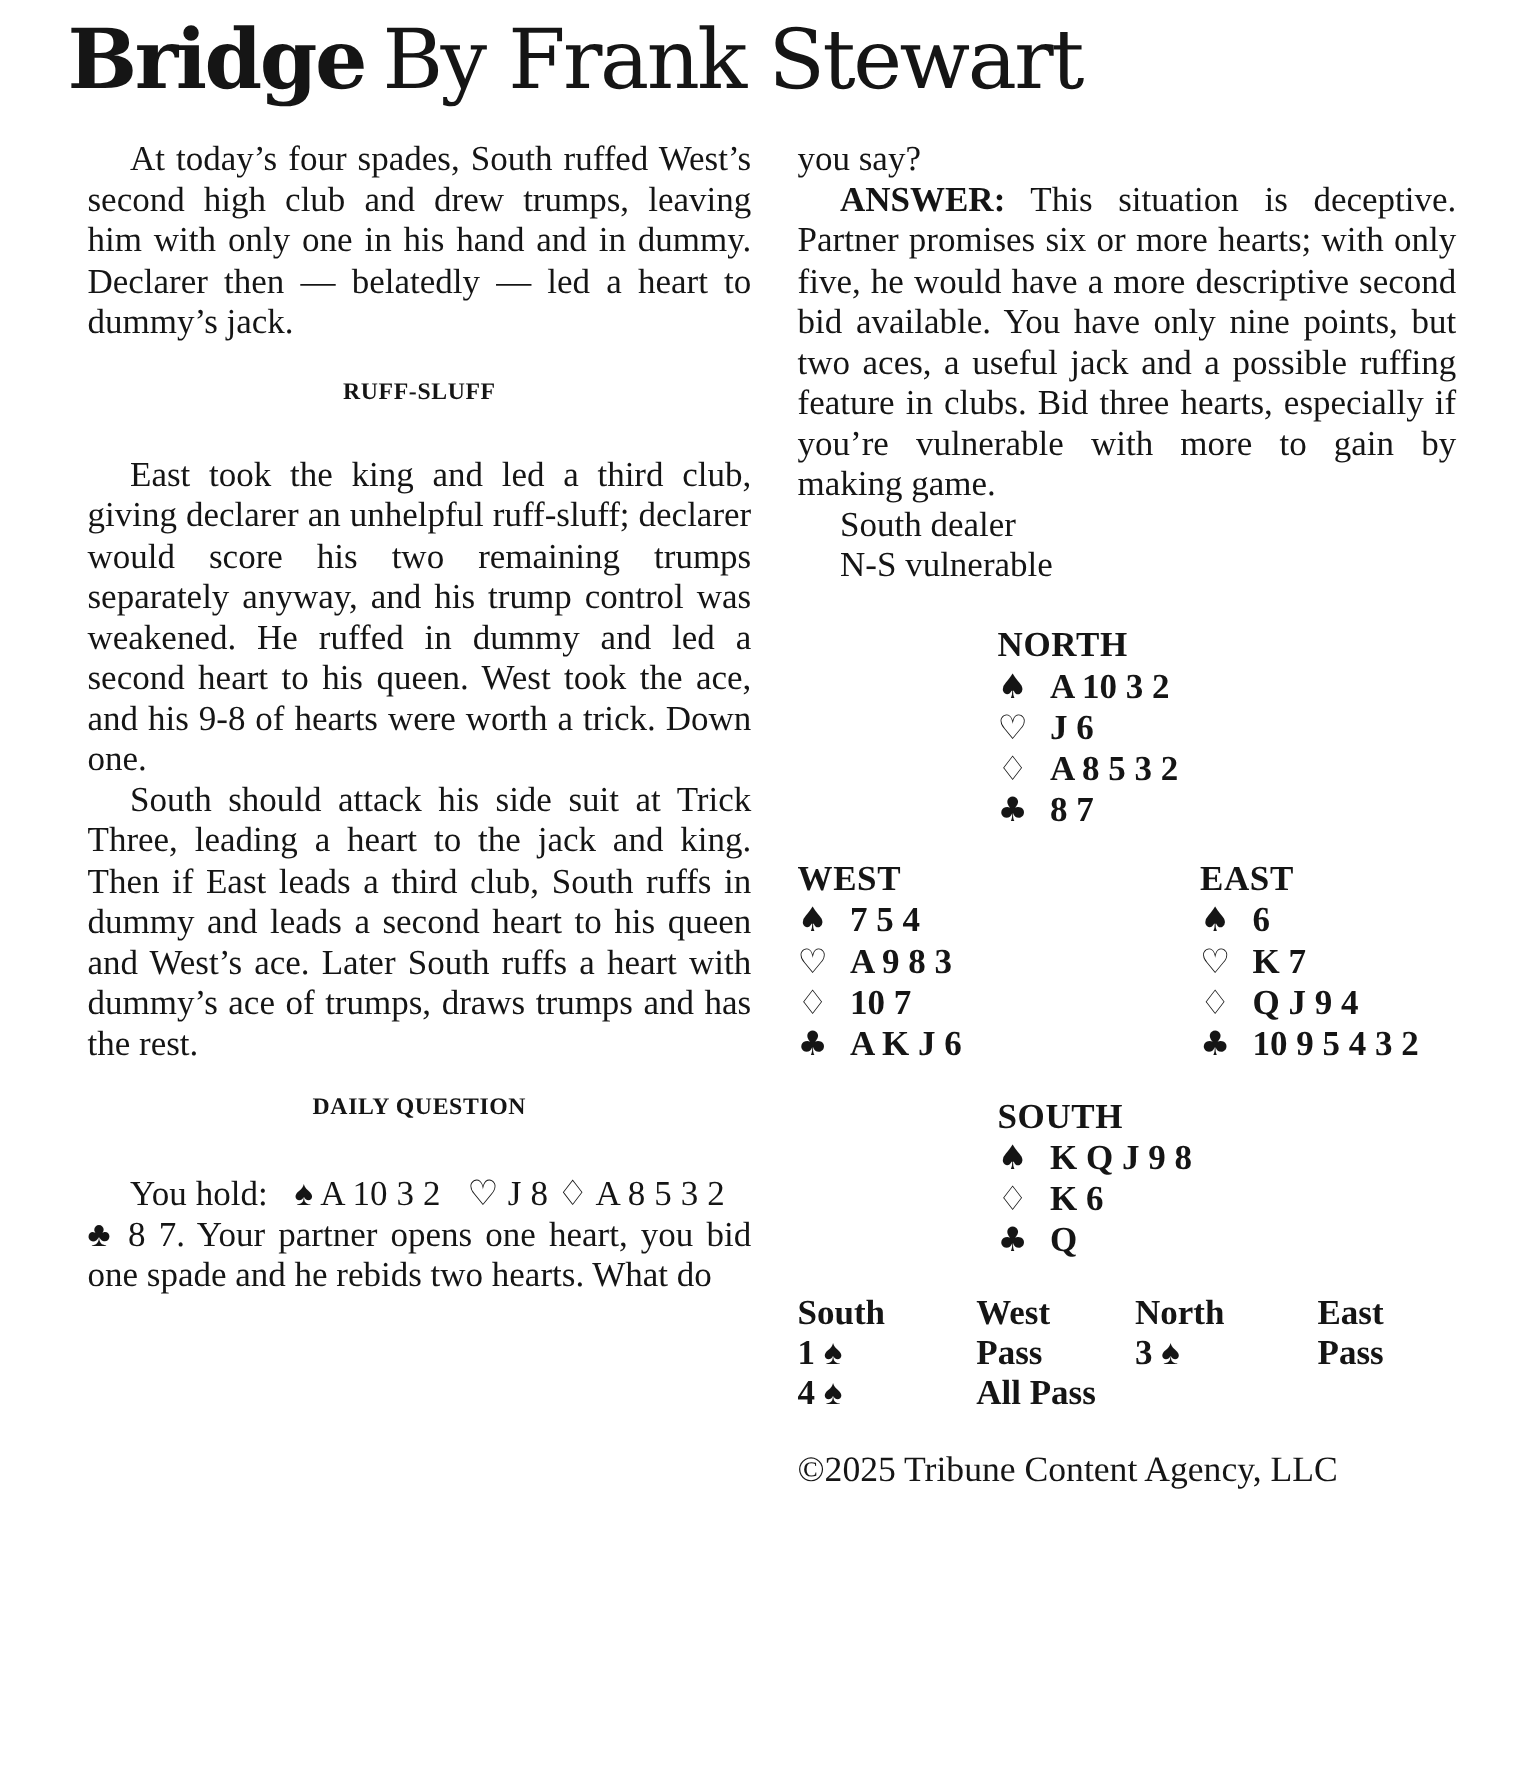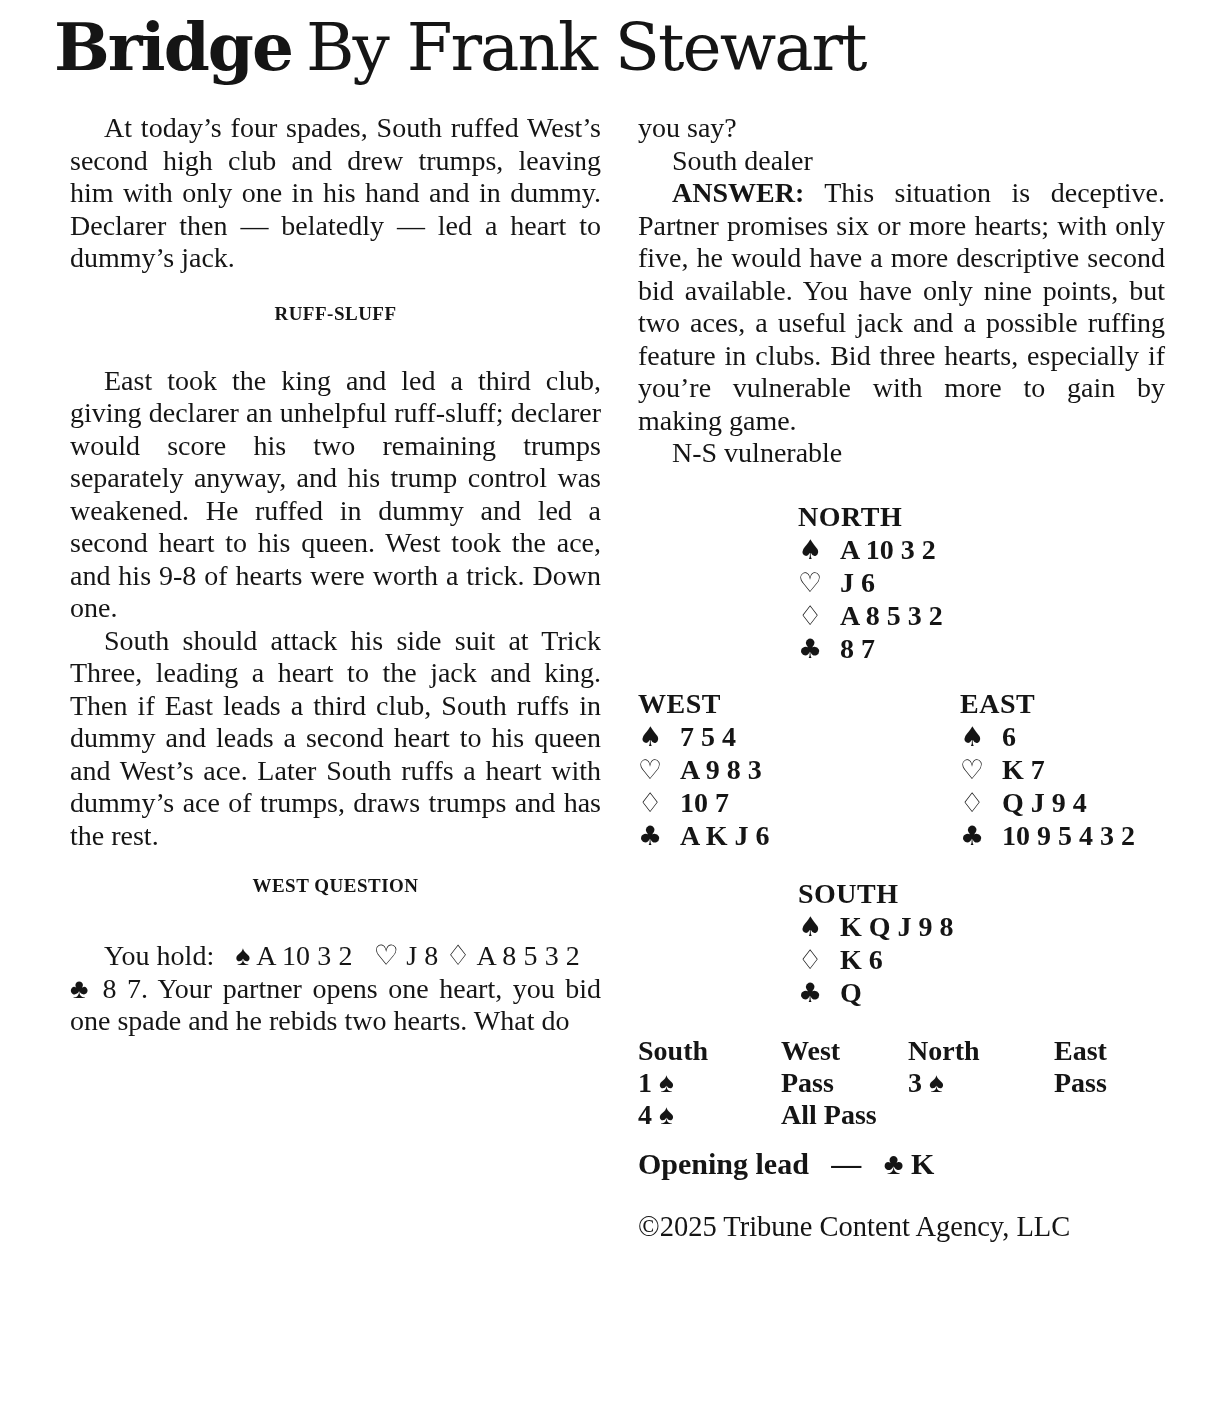--- a/index.html
+++ b/index.html
@@ -73,30 +73,30 @@
   </h1>
 
   <section class="col col-left">
     <p class="body ind">At today’s four spades, South ruffed West’s second high club and drew trumps, leaving him with only one in his hand and in dummy. Declarer then — belatedly — led a heart to dummy’s jack.</p>
 
     <h2 class="subhead">RUFF-SLUFF</h2>
 
     <p class="body ind">East took the king and led a third club, giving declarer an unhelpful ruff-sluff; declarer would score his two remaining trumps separately anyway, and his trump control was weakened. He ruffed in dummy and led a second heart to his queen. West took the ace, and his 9-8 of hearts were worth a trick. Down one.</p>
     <p class="body ind">South should attack his side suit at Trick Three, leading a heart to the jack and king. Then if East leads a third club, South ruffs in dummy and leads a second heart to his queen and West’s ace. Later South ruffs a heart with dummy’s ace of trumps, draws trumps and has the rest.</p>
 
-    <h2 class="subhead dq">WEST QUESTION</h2>
+    <h2 class="subhead dq">DAILY QUESTION</h2>
 
     <p class="body ind">You hold:  ♠ A 10 3 2  ♡ J 8 ♢ A 8 5 3 2  ♣ 8 7. Your partner opens one heart, you bid one spade and he rebids two hearts. What do</p>
   </section>
 
   <section class="col col-right">
     <p class="body">you say?</p>
+    <p class="body ind"><span class="b">ANSWER:</span> <span>This situation is deceptive. Partner promises six or more hearts; with only five, he would have a more descriptive second bid available. You have only nine points, but two aces, a useful jack and a possible ruffing feature in clubs. Bid three hearts, especially if you’re vulnerable with more to gain by making game.</span></p>
+
     <p class="body dealer">South dealer</p>
-
-    <p class="body ind"><span class="b">ANSWER:</span> <span>This situation is deceptive. Partner promises six or more hearts; with only five, he would have a more descriptive second bid available. You have only nine points, but two aces, a useful jack and a possible ruffing feature in clubs. Bid three hearts, especially if you’re vulnerable with more to gain by making game.</span></p>
     <p class="body dealer">N-S vulnerable</p>
 
     <div class="hand hand-north">
       <div class="hand-label">NORTH</div>
       <div class="hand-row"><span class="suit">♠</span><span class="cards">A 10 3 2</span></div>
       <div class="hand-row"><span class="suit">♡</span><span class="cards">J 6</span></div>
       <div class="hand-row"><span class="suit">♢</span><span class="cards">A 8 5 3 2</span></div>
       <div class="hand-row"><span class="suit">♣</span><span class="cards">8 7</span></div>
     </div>
 
@@ -134,18 +134,17 @@
       <span>Pass</span>
       <span>3 ♠</span>
       <span>Pass</span>
 
       <span>4 ♠</span>
       <span>All Pass</span>
       <span></span>
       <span></span>
     </div>
 
-    <p class="lead">Opening lead  —  ♣ K</p>
 
     <p class="copyright">©2025 Tribune Content Agency, LLC</p>
   </section>
 
 </div>
 
 </body></html>

